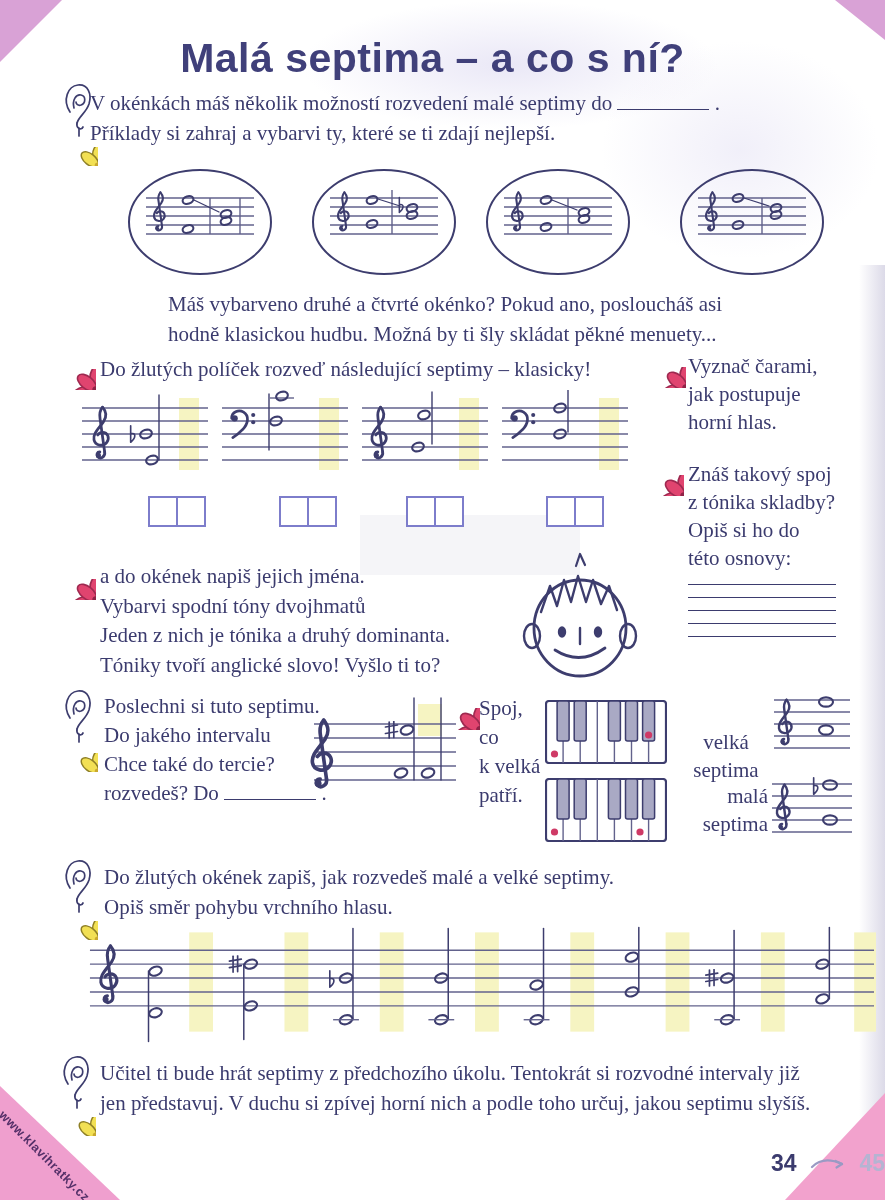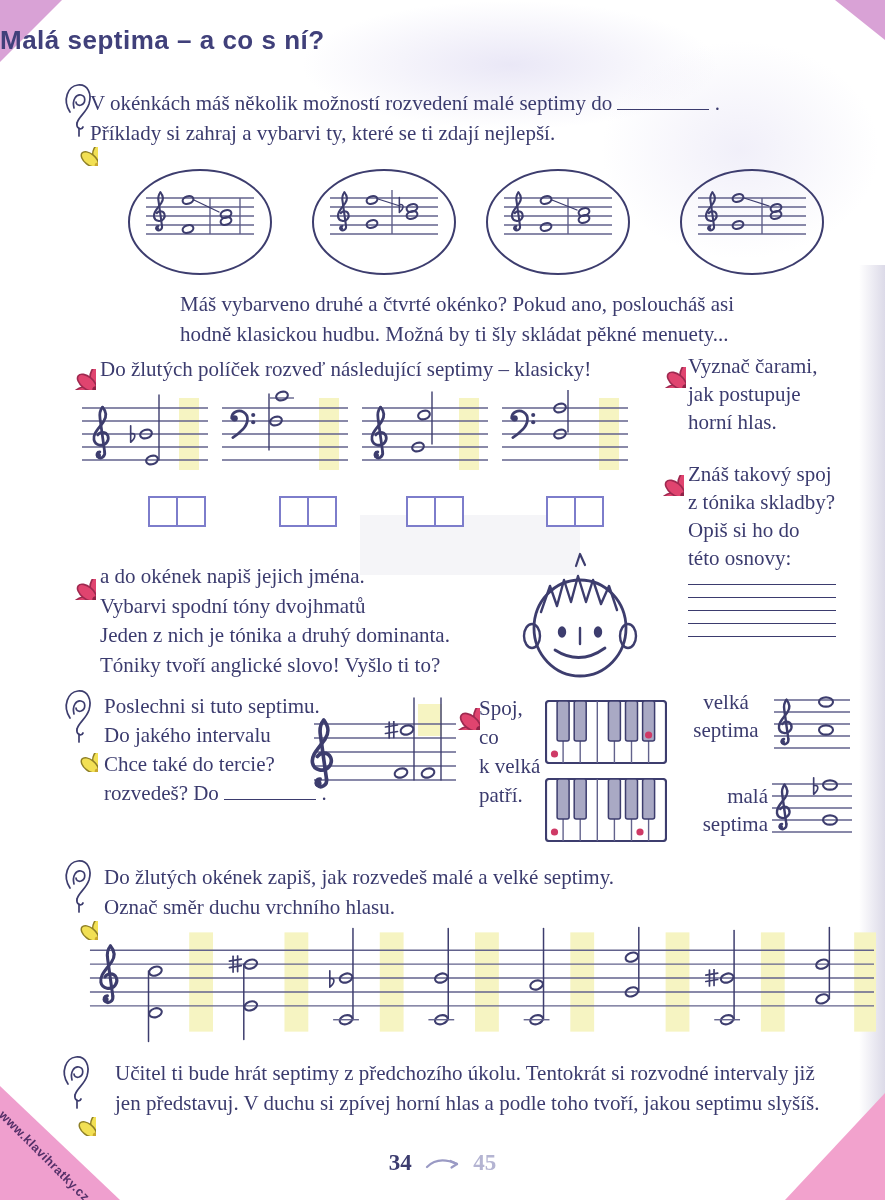--- a/index.html
+++ b/index.html
@@ -19,41 +19,41 @@
       clip-path:polygon(0 0,100% 0,0 100%);}
   .corner-tr{right:0;top:0;width:50px;height:40px;background:var(--corner-mauve);
       clip-path:polygon(0 0,100% 0,100% 100%);}
   .corner-bl{left:0;bottom:0;width:120px;height:114px;background:#ef9fce;
       clip-path:polygon(0 0,100% 100%,0 100%);}
   .corner-br{right:0;bottom:0;width:100px;height:107px;background:var(--corner-pink);
       clip-path:polygon(100% 0,100% 100%,0 100%);}
   .watermark{position:absolute;left:6px;top:1108px;transform:rotate(45deg);transform-origin:0 0;
       font-family:"Liberation Sans",sans-serif;font-size:12.5px;font-weight:bold;color:#553069;letter-spacing:.5px;}
   
-  .title{position:absolute;left:0;right:20px;top:8px;
-      font-family:"Liberation Sans",sans-serif;font-weight:bold;font-size:26px;color:var(--title);letter-spacing:.5px;}
+  .title{position:absolute;left:0;right:20px;top:8px;text-align:center;
+      font-family:"Liberation Sans",sans-serif;font-weight:bold;font-size:41px;color:var(--title);letter-spacing:.5px;}
   
   .tb{position:absolute;font-size:21px;line-height:30px;color:var(--ink);white-space:nowrap;}
   .tb.small{line-height:28px;}
   .blank{display:inline-block;border-bottom:1.6px solid var(--ink);height:14px;vertical-align:baseline;}
   
   .ks{stroke:#3d3d6e;fill:none;stroke-linecap:round;stroke-linejoin:round;}
   .kf{fill:#3d3d6e;stroke:none;}
   .sl{stroke:#62628c;stroke-width:1.4;}
   .nh{fill:none;stroke:#3d3d6e;stroke-width:2.1;}
   .yb{fill:var(--highlight-yellow);}
   .abs{position:absolute;}
   
   .sqpair{position:absolute;width:54px;height:27px;border:2px solid var(--box-border);background:#fff;}
   .sqpair::after{content:"";position:absolute;left:50%;top:0;bottom:0;width:2px;background:var(--box-border);transform:translateX(-1px);}
   
   .osnova-line{position:absolute;width:148px;height:0;border-top:1.7px solid #3b3b6e;}
   
-  .footer{position:absolute;left:0;right:0;top:1150px;text-align:center;
-      font-family:Liberation Serif, serif;font-weight:bold;font-size:23px;color:var(--ink);}
+  .footer{position:absolute;left:0;right:0;top:1150px;text-align:right;
+      font-family:Liberation Sans, sans-serif;font-weight:bold;font-size:23px;color:var(--ink);}
   .footer .next{color:#b4b4d2;}
   .footer svg{vertical-align:middle;margin:0 6px 4px 6px;}
 </style>
 </head>
 <body>
 
 <svg width="0" height="0" style="position:absolute" aria-hidden="true">
   <defs>
     <symbol id="treble" viewBox="0 0 30 60">
       <g class="ks" stroke-width="2.6">
@@ -209,21 +209,21 @@
       </g>
     <line x1="84" y1="30" x2="84" y2="66" class="sl"></line>
     <use href="#treble" x="22" y="14" width="24" height="64"></use>
     <ellipse cx="60" cy="30" rx="5.5" ry="3.8" class="nh" transform="rotate(-18 60 30)"></ellipse>
     <ellipse cx="60" cy="57" rx="5.5" ry="3.8" class="nh" transform="rotate(-18 60 57)"></ellipse>
     <ellipse cx="98" cy="40" rx="5.5" ry="3.8" class="nh" transform="rotate(-18 98 40)"></ellipse>
     <ellipse cx="98" cy="47" rx="5.5" ry="3.8" class="nh" transform="rotate(-18 98 47)"></ellipse>
     <line x1="66" y1="30" x2="91" y2="38" class="ks" stroke-width="1.3"></line>
   </svg>
 
-  <div class="tb" style="left:180px;top:289px">
+  <div class="tb" style="left:168px;top:289px">
     <div>Máš vybarveno druhé a čtvrté okénko? Pokud ano, posloucháš asi</div>
     <div>hodně klasickou hudbu. Možná by ti šly skládat pěkné menuety...</div>
   </div>
 
   <svg class="abs" style="left:54px;top:348px" width="42" height="42" viewBox="-18 -18 36 36">
       <use href="#flower-red"></use>
     </svg>
   <div class="tb" style="left:100px;top:354px">Do žlutých políček rozveď následující septimy – klasicky!</div>
 
   <svg class="abs" style="left:644px;top:346px" width="42" height="42" viewBox="-18 -18 36 36">
@@ -413,21 +413,21 @@
       <rect x="12.1" y="1" width="12" height="40" rx="2"></rect>
         <rect x="29.2" y="1" width="12" height="40" rx="2"></rect>
       <rect x="63.4" y="1" width="12" height="40" rx="2"></rect>
         <rect x="80.5" y="1" width="12" height="40" rx="2"></rect>
         <rect x="97.6" y="1" width="12" height="40" rx="2"></rect>
     </g>
     <circle cx="9.5" cy="54" r="3.6" fill="#cf3a66"></circle>
     <circle cx="95" cy="54" r="3.6" fill="#cf3a66"></circle>
   </svg>
 
-  <div class="tb" style="left:683px;top:688px;line-height:28px;width:86px;text-align:center">
+  <div class="tb" style="left:683px;top:728px;line-height:28px;width:86px;text-align:center">
     <div>velká</div>
     <div>septima</div>
   </div>
   <svg class="abs" style="left:770px;top:686px" width="82" height="80" viewBox="0 0 82 80">
     <g class="sl">
         <line x1="4" y1="14" x2="80" y2="14"></line>
         <line x1="4" y1="26" x2="80" y2="26"></line>
         <line x1="4" y1="38" x2="80" y2="38"></line>
         <line x1="4" y1="50" x2="80" y2="50"></line>
         <line x1="4" y1="62" x2="80" y2="62"></line>
@@ -456,21 +456,21 @@
   </svg>
 
   <svg class="abs" style="left:58px;top:858px" width="40" height="58" viewBox="0 0 36 58">
       <use href="#ear"></use>
     </svg>
   <svg class="abs" style="left:60px;top:902px" width="38" height="38" viewBox="-18 -18 36 36">
       <use href="#flower-yellow"></use>
     </svg>
   <div class="tb" style="left:104px;top:862px">
     <div>Do žlutých okének zapiš, jak rozvedeš malé a velké septimy.</div>
-    <div>Označ směr duchu vrchního hlasu.</div>
+    <div>Opiš směr pohybu vrchního hlasu.</div>
   </div>
 
   <svg class="abs" style="left:84px;top:922px" width="794" height="122" viewBox="0 0 800 122">
     <g class="yb">
       <rect x="106" y="10" width="24" height="100"></rect>
         <rect x="202" y="10" width="24" height="100"></rect>
       <rect x="298" y="10" width="24" height="100"></rect>
         <rect x="394" y="10" width="24" height="100"></rect>
       <rect x="490" y="10" width="24" height="100"></rect>
         <rect x="586" y="10" width="24" height="100"></rect>
@@ -525,23 +525,23 @@
     <ellipse cx="744" cy="42" rx="6.5" ry="4.4" class="nh" transform="rotate(-18 744 42)"></ellipse>
     <ellipse cx="744" cy="77" rx="6.5" ry="4.4" class="nh" transform="rotate(-18 744 77)"></ellipse>
   </svg>
 
   <svg class="abs" style="left:56px;top:1054px" width="40" height="58" viewBox="0 0 36 58">
       <use href="#ear"></use>
     </svg>
   <svg class="abs" style="left:58px;top:1098px" width="38" height="38" viewBox="-18 -18 36 36">
       <use href="#flower-yellow"></use>
     </svg>
-  <div class="tb" style="left:115px;top:1058px">
+  <div class="tb" style="left:100px;top:1058px">
     <div>Učitel ti bude hrát septimy z předchozího úkolu. Tentokrát si rozvodné intervaly již</div>
-    <div>jen představuj. V duchu si zpívej horní hlas a podle toho tvoří, jakou septimu slyšíš.</div>
+    <div>jen představuj. V duchu si zpívej horní nich a podle toho určuj, jakou septimu slyšíš.</div>
   </div>
 
   <div class="footer">
     <span>34</span>
     <svg width="38" height="16" viewBox="0 0 38 16">
       <path d="M3 12 C11 4 22 4 33 9" fill="none" stroke="#9a9ac4" stroke-width="2.2" stroke-linecap="round"></path>
       <path d="M33 9 L26.5 6 M33 9 L27.5 12.5" fill="none" stroke="#9a9ac4" stroke-width="2.2" stroke-linecap="round"></path>
     </svg>
     <span class="next">45</span>
   </div>

